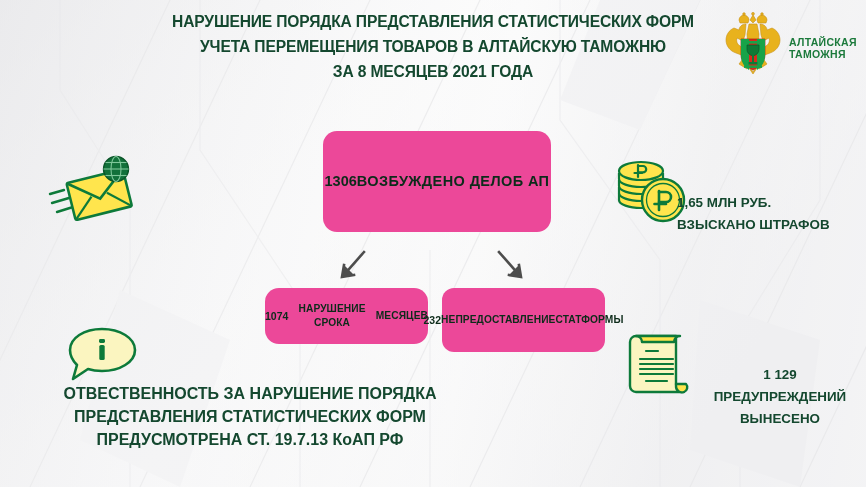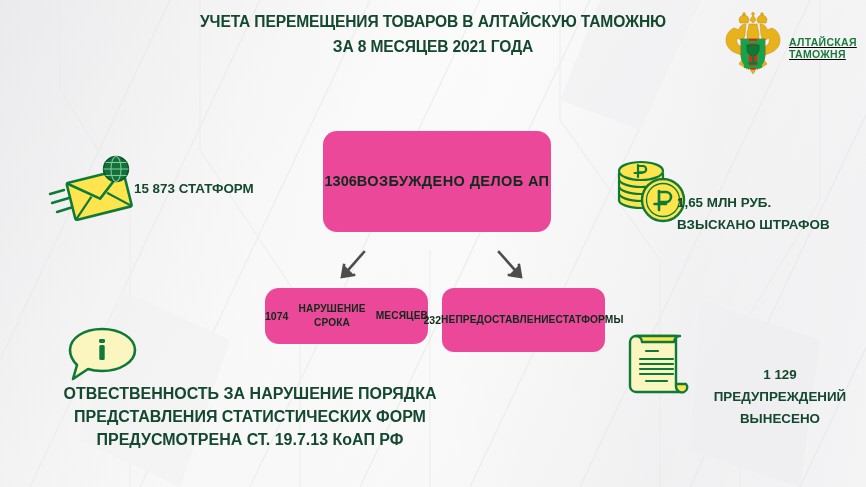--- a/index.html
+++ b/index.html
@@ -33,21 +33,21 @@
     font-weight:bold;
     font-size:15.6px;
     letter-spacing:-0.15px;
     line-height:25px;
     white-space:nowrap;
   }
 
   #logo-block {
     position:absolute; left:722px; top:8px;
     width:140px; height:80px;
-    display:flex; align-items:center;text-decoration:underline;
+    display:flex; align-items:center;
   }
   #emblem { width:62px; height:72px; flex:0 0 62px; }
   #logo-text { margin-left:5px; line-height:12.5px; }
   #logo-text div {
     color:#1c7a3c; font-weight:bold; font-size:10.5px; letter-spacing:0.3px;
   }
 
   
   .gbox {
     position:absolute;
@@ -134,20 +134,21 @@
         <stop offset="0%" stop-color="#e9e9eb" stop-opacity="0.55"></stop>
         <stop offset="45%" stop-color="#ffffff" stop-opacity="0.35"></stop>
         <stop offset="100%" stop-color="#f0f0f2" stop-opacity="0.5"></stop>
       </linearGradient>
     </defs>
   </svg>
 </div>
 
 <div id="header">
   <div id="title-block">
+    <div class="tline">НАРУШЕНИЕ ПОРЯДКА ПРЕДСТАВЛЕНИЯ СТАТИСТИЧЕСКИХ ФОРМ</div>
     <div class="tline">УЧЕТА ПЕРЕМЕЩЕНИЯ ТОВАРОВ В АЛТАЙСКУЮ ТАМОЖНЮ</div>
     <div class="tline">ЗА 8 МЕСЯЦЕВ 2021 ГОДА</div>
   </div>
 </div>
 
 <div id="logo-block">
   <svg id="emblem" viewBox="0 0 62 72" xmlns="http://www.w3.org/2000/svg">
     <g fill="#e8b21d" stroke="#c8921a" stroke-width="0.6">
 
       <path d="M31 3 l3 5 -3 3 -3 -3 z"></path>
@@ -233,21 +234,20 @@
       <circle cx="68" cy="15" r="12.5" fill="#12713a" stroke="#0a5428" stroke-width="1.4"></circle>
       <g stroke="#7fc79a" stroke-width="1.1" fill="none">
         <ellipse cx="68" cy="15" rx="5" ry="12.5"></ellipse>
         <line x1="55.5" y1="15" x2="80.5" y2="15"></line>
         <line x1="57.5" y1="8.5" x2="78.5" y2="8.5"></line>
         <line x1="57.5" y1="21.5" x2="78.5" y2="21.5"></line>
       </g>
     </g>
   </svg>
   <div class="txtwrap">
-    <div class="lbl">15 873 СТАТФОРМ</div>
   </div>
 </div>
 
 <div class="stat" id="stat-coins">
   <svg id="coins-icon" viewBox="0 0 78 78" xmlns="http://www.w3.org/2000/svg">
     <g stroke="#0d7a3a" stroke-width="2.2" fill="#ffe54d">
       <path d="M6 50 a22 8 0 0 0 44 0 v-6 h-44 z"></path>
       <path d="M6 43 a22 8 0 0 0 44 0 v-5 h-44 z"></path>
       <path d="M6 36 a22 8 0 0 0 44 0 v-5 h-44 z"></path>
       <path d="M6 29 a22 8 0 0 0 44 0 v-5 h-44 z"></path>

